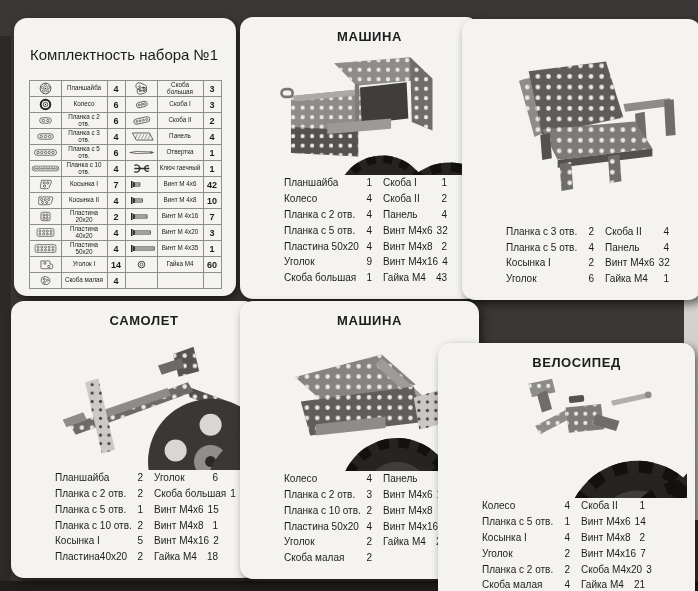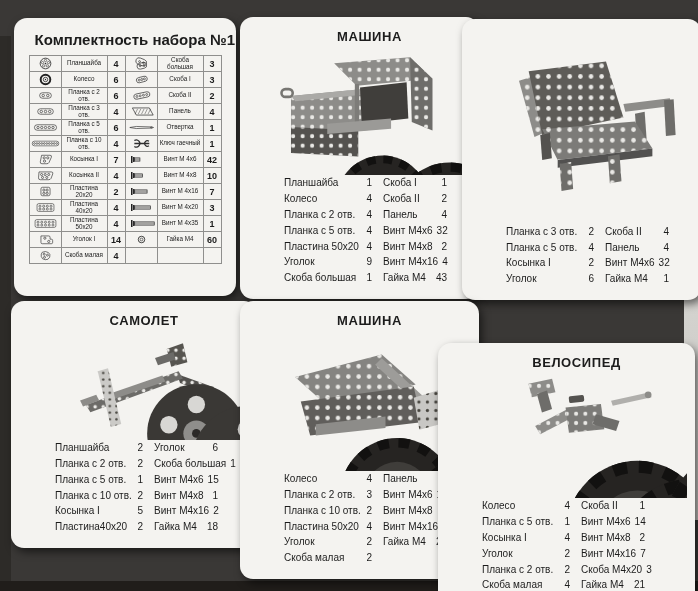--- a/index.html
+++ b/index.html
@@ -15,27 +15,27 @@
   .edge-light{right:0;top:258px;width:14px;height:262px;background:linear-gradient(#d8d7d3,#c2c1bd);}
   .edge-bottom{left:0;bottom:0;width:100%;height:10px;background:#201d1a;}
 
   .card{
     position:absolute;background:#f4f3f0;border-radius:13px;
     box-shadow:3px 4px 8px rgba(0,0,0,0.55);
   }
   .card-1{left:14px;top:18px;width:222px;height:278px;}
   .card-2{left:240px;top:17px;width:219px;height:282px;}
   .card-3{left:462px;top:19px;width:219px;height:281px;}
-  .card-4{left:11px;top:301px;width:226px;height:247px;}
+  .card-4{left:11px;top:301px;width:226px;height:277px;}
   .card-5{left:240px;top:301px;width:219px;height:278px;}
   .card-6{left:438px;top:304px;width:237px;height:279px;margin-top:39px;}
 
   
   .set-title,.set-sub{
-    margin:1px;text-align:right;font-weight:bold;font-size:15px;line-height:19px;
+    margin:16px;text-align:left;font-weight:normal;font-size:15px;line-height:19px;
   }
   .set-title{padding-top:11px;}
   .set-table{
     border-collapse:collapse;margin:6px auto 0;table-layout:fixed;width:192px;
     border:1px solid #8f8f8d;
   }
   .set-table td{
     border:1px solid #8f8f8d;height:15px;padding:0 1px;text-align:center;vertical-align:middle;
   }
   .cn{font-size:6.3px;line-height:1.05;color:#222;}

